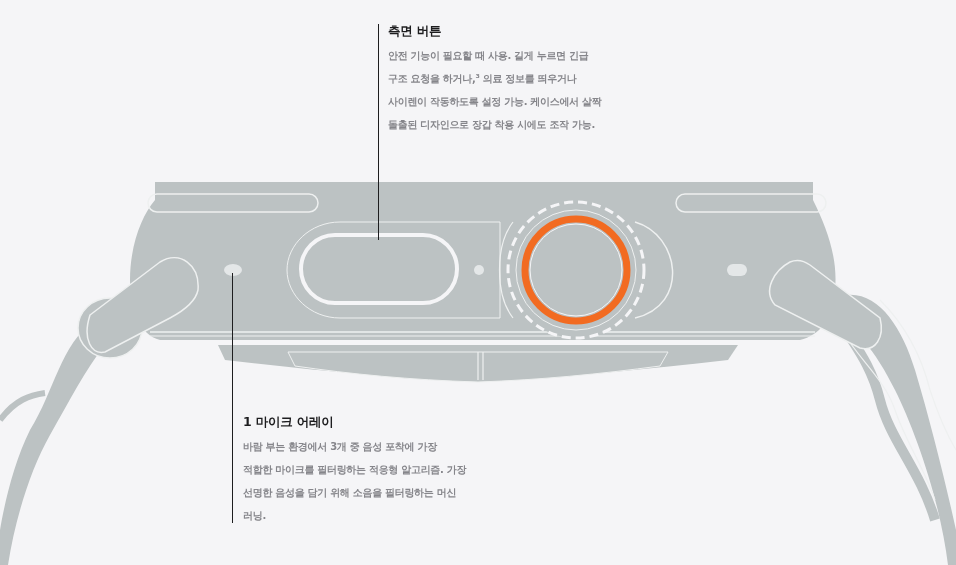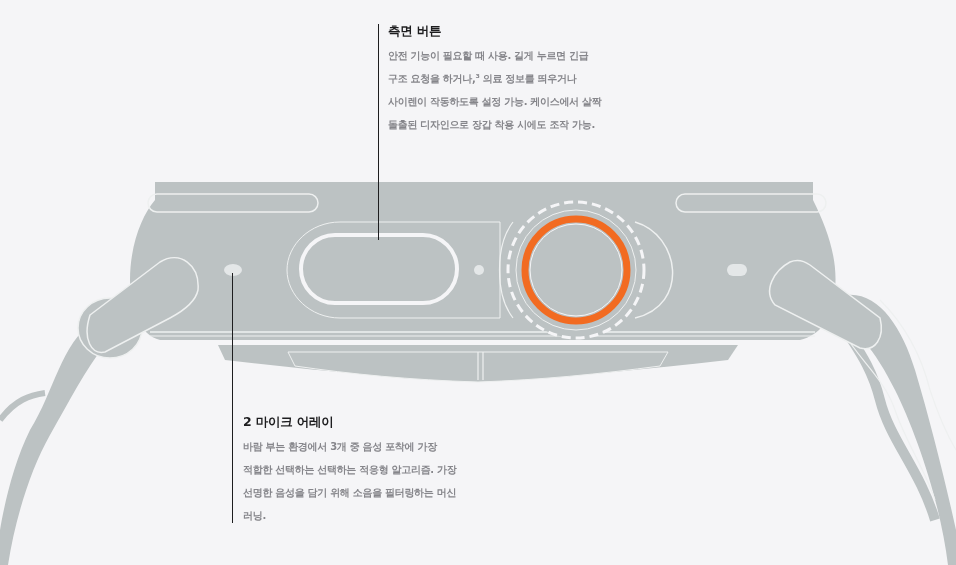--- a/index.html
+++ b/index.html
@@ -94,18 +94,18 @@
   <div class="leader"></div>
   <h3>측면 버튼</h3>
   <p>안전 기능이 필요할 때 사용. 길게 누르면 긴급
 구조 요청을 하거나,³ 의료 정보를 띄우거나
 사이렌이 작동하도록 설정 가능. 케이스에서 살짝
 돌출된 디자인으로 장갑 착용 시에도 조작 가능.</p>
 </div>
 
 <div class="callout" id="callout-mic">
   <div class="leader"></div>
-  <h3>2 마이크 어레이</h3>
+  <h3>1 마이크 어레이</h3>
   <p>바람 부는 환경에서 3개 중 음성 포착에 가장
-적합한 선택하는 선택하는 적응형 알고리즘. 가장
+적합한 마이크를 필터링하는 적응형 알고리즘. 가장
 선명한 음성을 담기 위해 소음을 필터링하는 머신
 러닝.</p>
 </div>
 
 </body></html>

